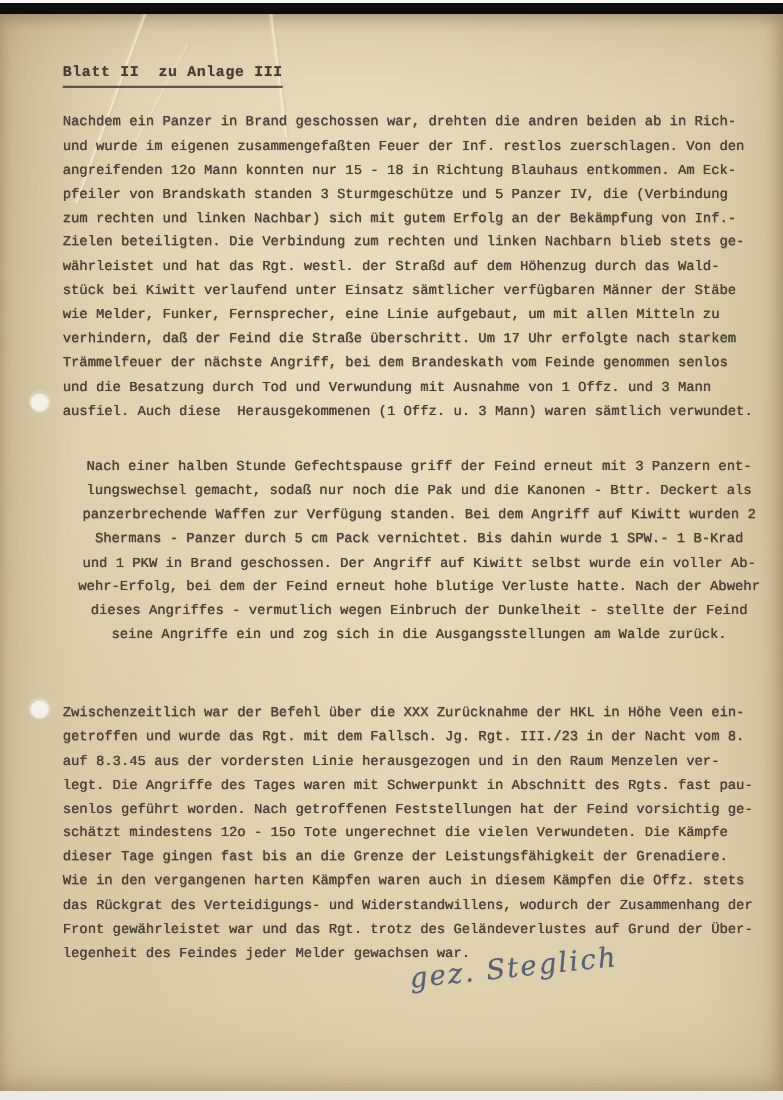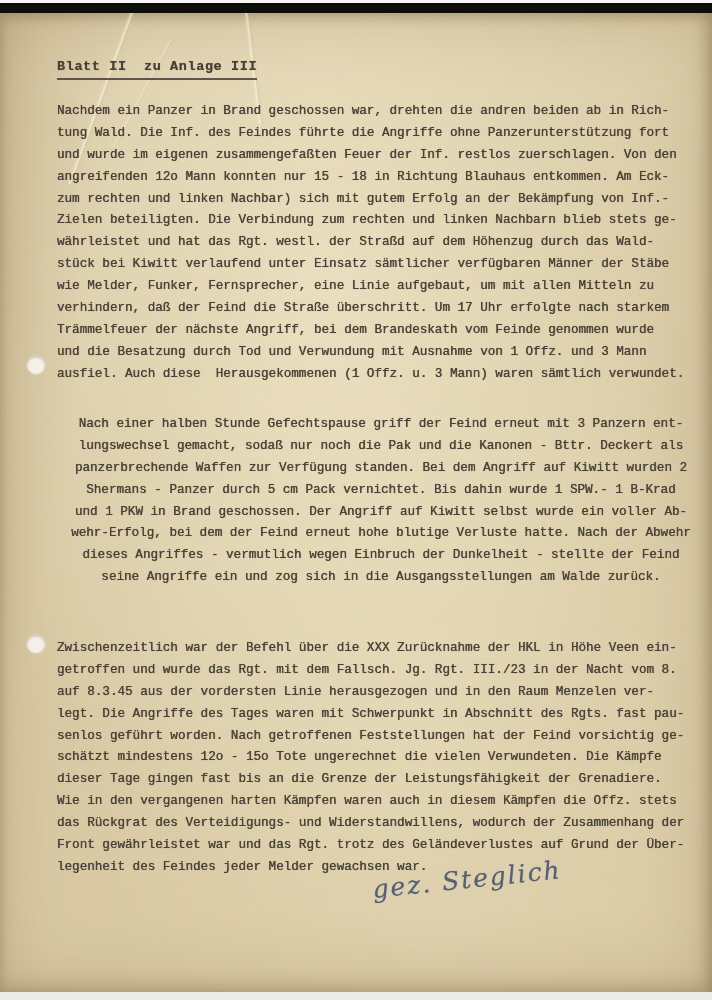--- a/index.html
+++ b/index.html
@@ -118,30 +118,30 @@
 
   <div class="paper">
     <div class="crease crease-1"></div>
     <div class="crease crease-2"></div>
     <div class="crease crease-3"></div>
 
     <h1 class="doc-header">Blatt II  zu Anlage III</h1>
 
     <div class="para para-1">
       <div class="line">Nachdem ein Panzer in Brand geschossen war, drehten die andren beiden ab in Rich-</div>
-      <div class="line">tung Wald. Die Inf. des Feindes führte die Angriffe ohne Panzerunterstützung fort</div>
       <div class="line">und wurde im eigenen zusammengefaßten Feuer der Inf. restlos zuerschlagen. Von den</div>
       <div class="line">angreifenden 12o Mann konnten nur 15 - 18 in Richtung Blauhaus entkommen. Am Eck-</div>
+      <div class="line">pfeiler von Brandskath standen 3 Sturmgeschütze und 5 Panzer IV, die (Verbindung</div>
       <div class="line">zum rechten und linken Nachbar) sich mit gutem Erfolg an der Bekämpfung von Inf.-</div>
       <div class="line">Zielen beteiligten. Die Verbindung zum rechten und linken Nachbarn blieb stets ge-</div>
       <div class="line">währleistet und hat das Rgt. westl. der Straßd auf dem Höhenzug durch das Wald-</div>
       <div class="line">stück bei Kiwitt verlaufend unter Einsatz sämtlicher verfügbaren Männer der Stäbe</div>
       <div class="line">wie Melder, Funker, Fernsprecher, eine Linie aufgebaut, um mit allen Mitteln zu</div>
       <div class="line">verhindern, daß der Feind die Straße überschritt. Um 17 Uhr erfolgte nach starkem</div>
-      <div class="line">Trämmelfeuer der nächste Angriff, bei dem Brandeskath vom Feinde genommen wurde</div>
+      <div class="line">Trämmelfeuer der nächste Angriff, bei dem Brandeskath vom Feinde genommen senlos</div>
       <div class="line">und die Besatzung durch Tod und Verwundung mit Ausnahme von 1 Offz. und 3 Mann</div>
       <div class="line">ausfiel. Auch diese  Herausgekommenen (1 Offz. u. 3 Mann) waren sämtlich verwundet.</div>
     </div>
 
     <div class="para para-2">
       <div class="line">Nach einer halben Stunde Gefechtspause griff der Feind erneut mit 3 Panzern ent-</div>
       <div class="line">lungswechsel gemacht, sodaß nur noch die Pak und die Kanonen - Bttr. Deckert als</div>
       <div class="line">panzerbrechende Waffen zur Verfügung standen. Bei dem Angriff auf Kiwitt wurden 2</div>
       <div class="line">Shermans - Panzer durch 5 cm Pack vernichtet. Bis dahin wurde 1 SPW.- 1 B-Krad</div>
       <div class="line">und 1 PKW in Brand geschossen. Der Angriff auf Kiwitt selbst wurde ein voller Ab-</div>

